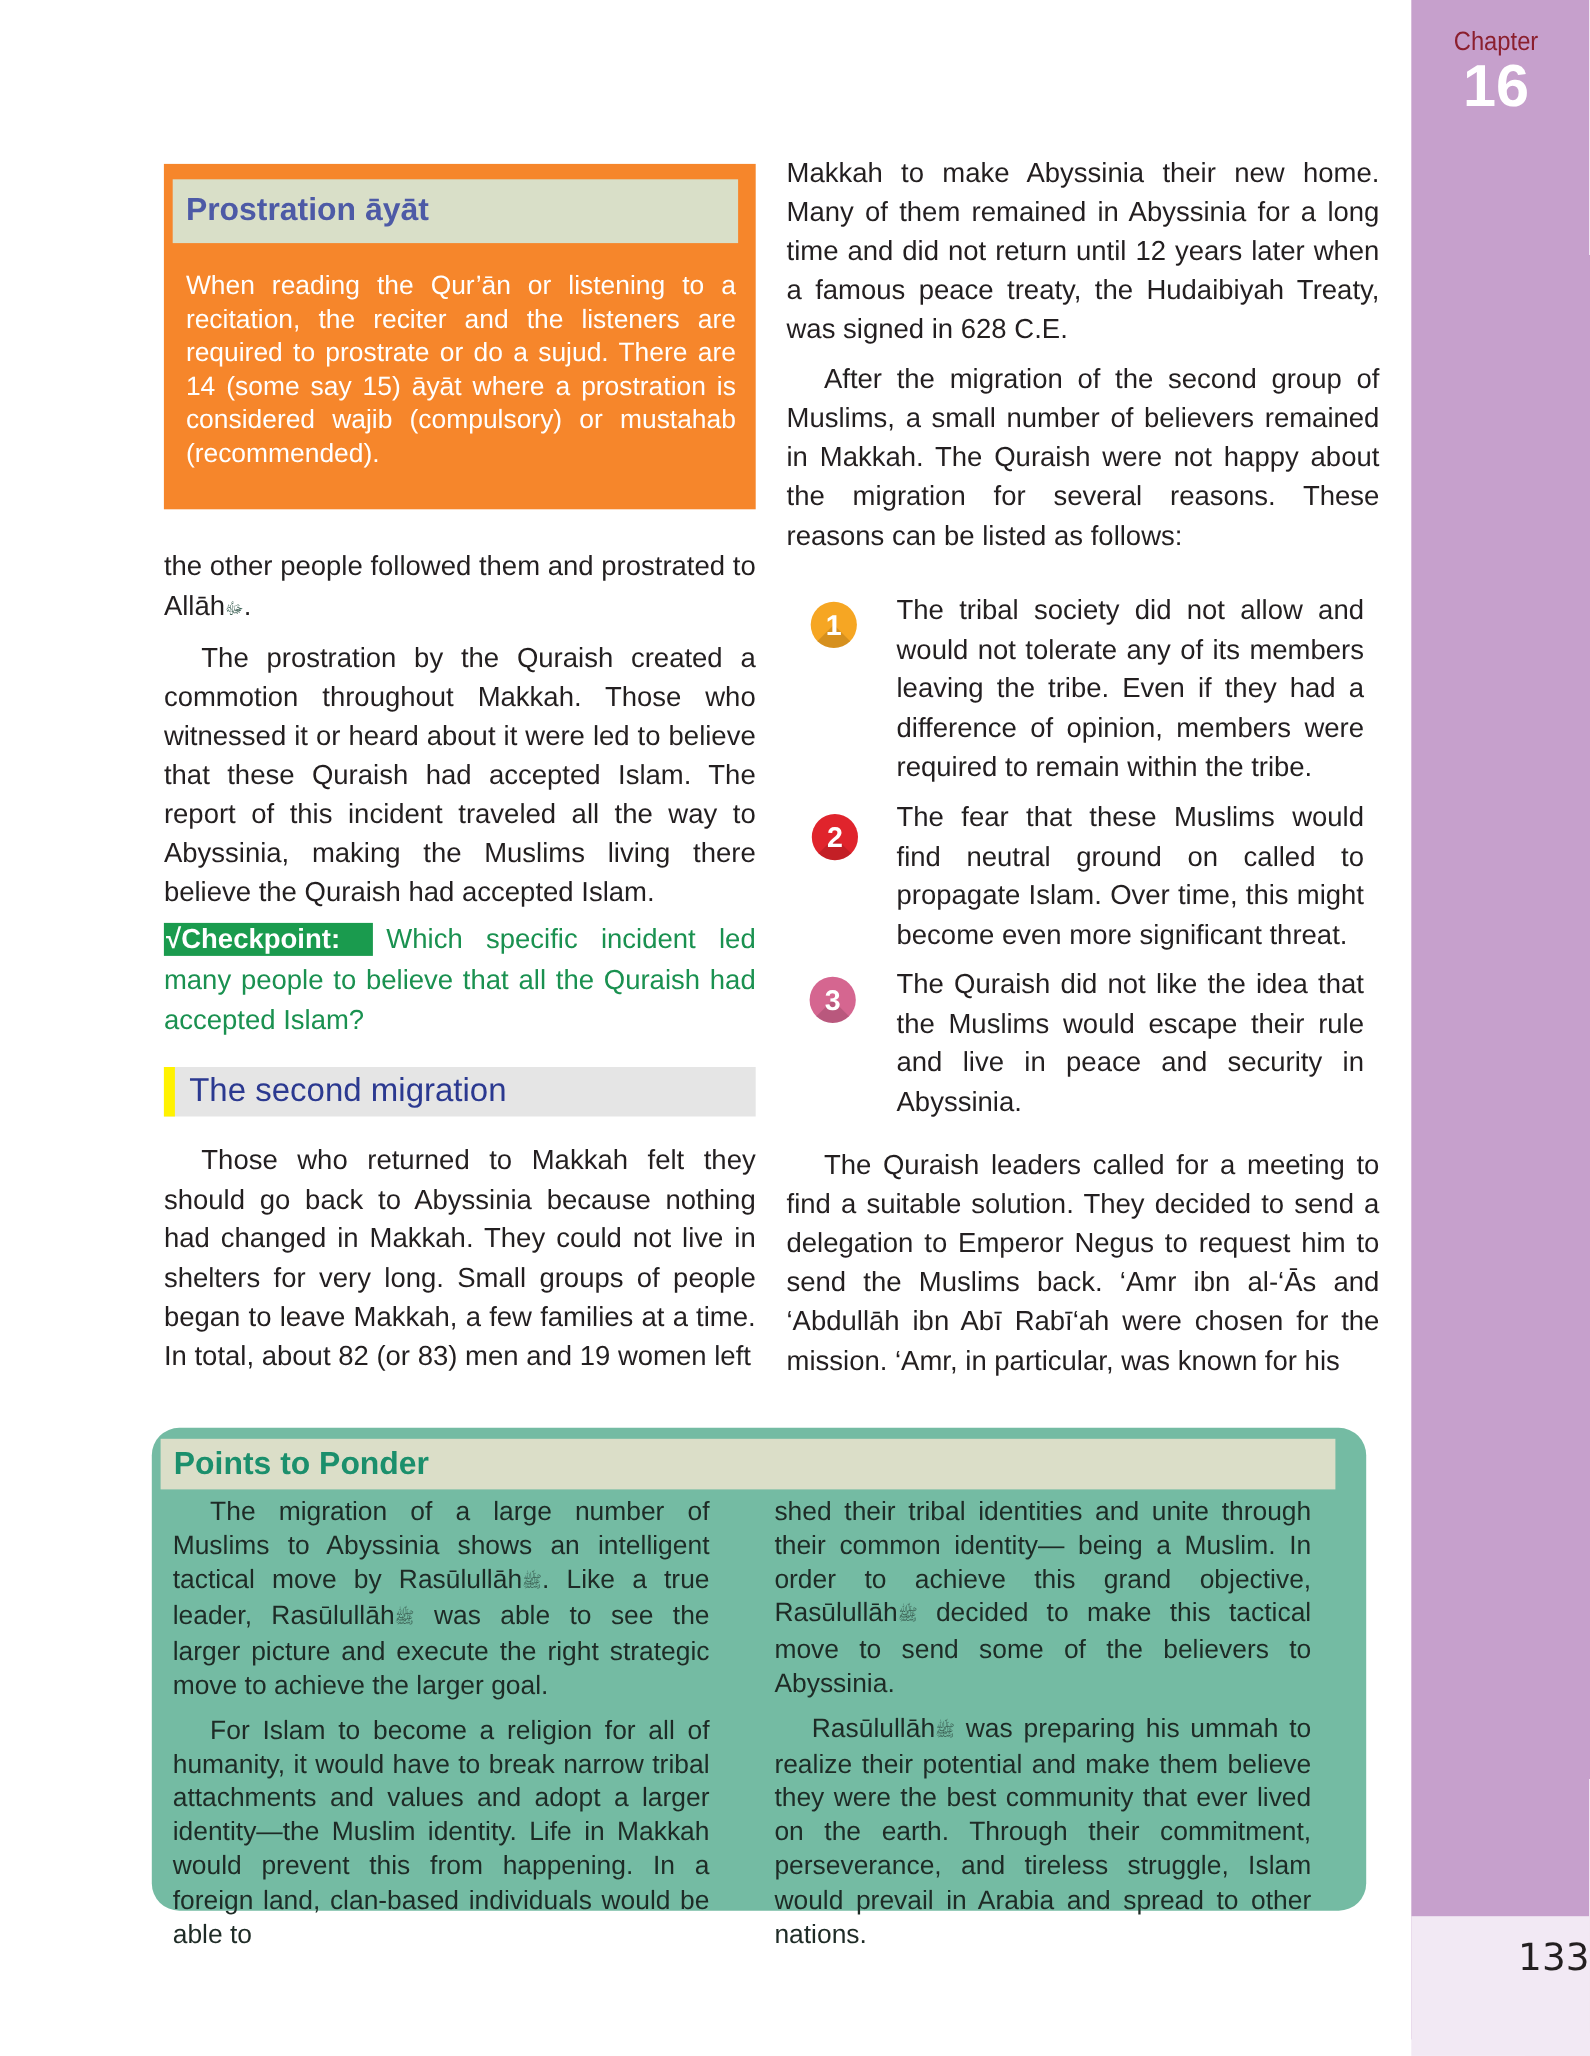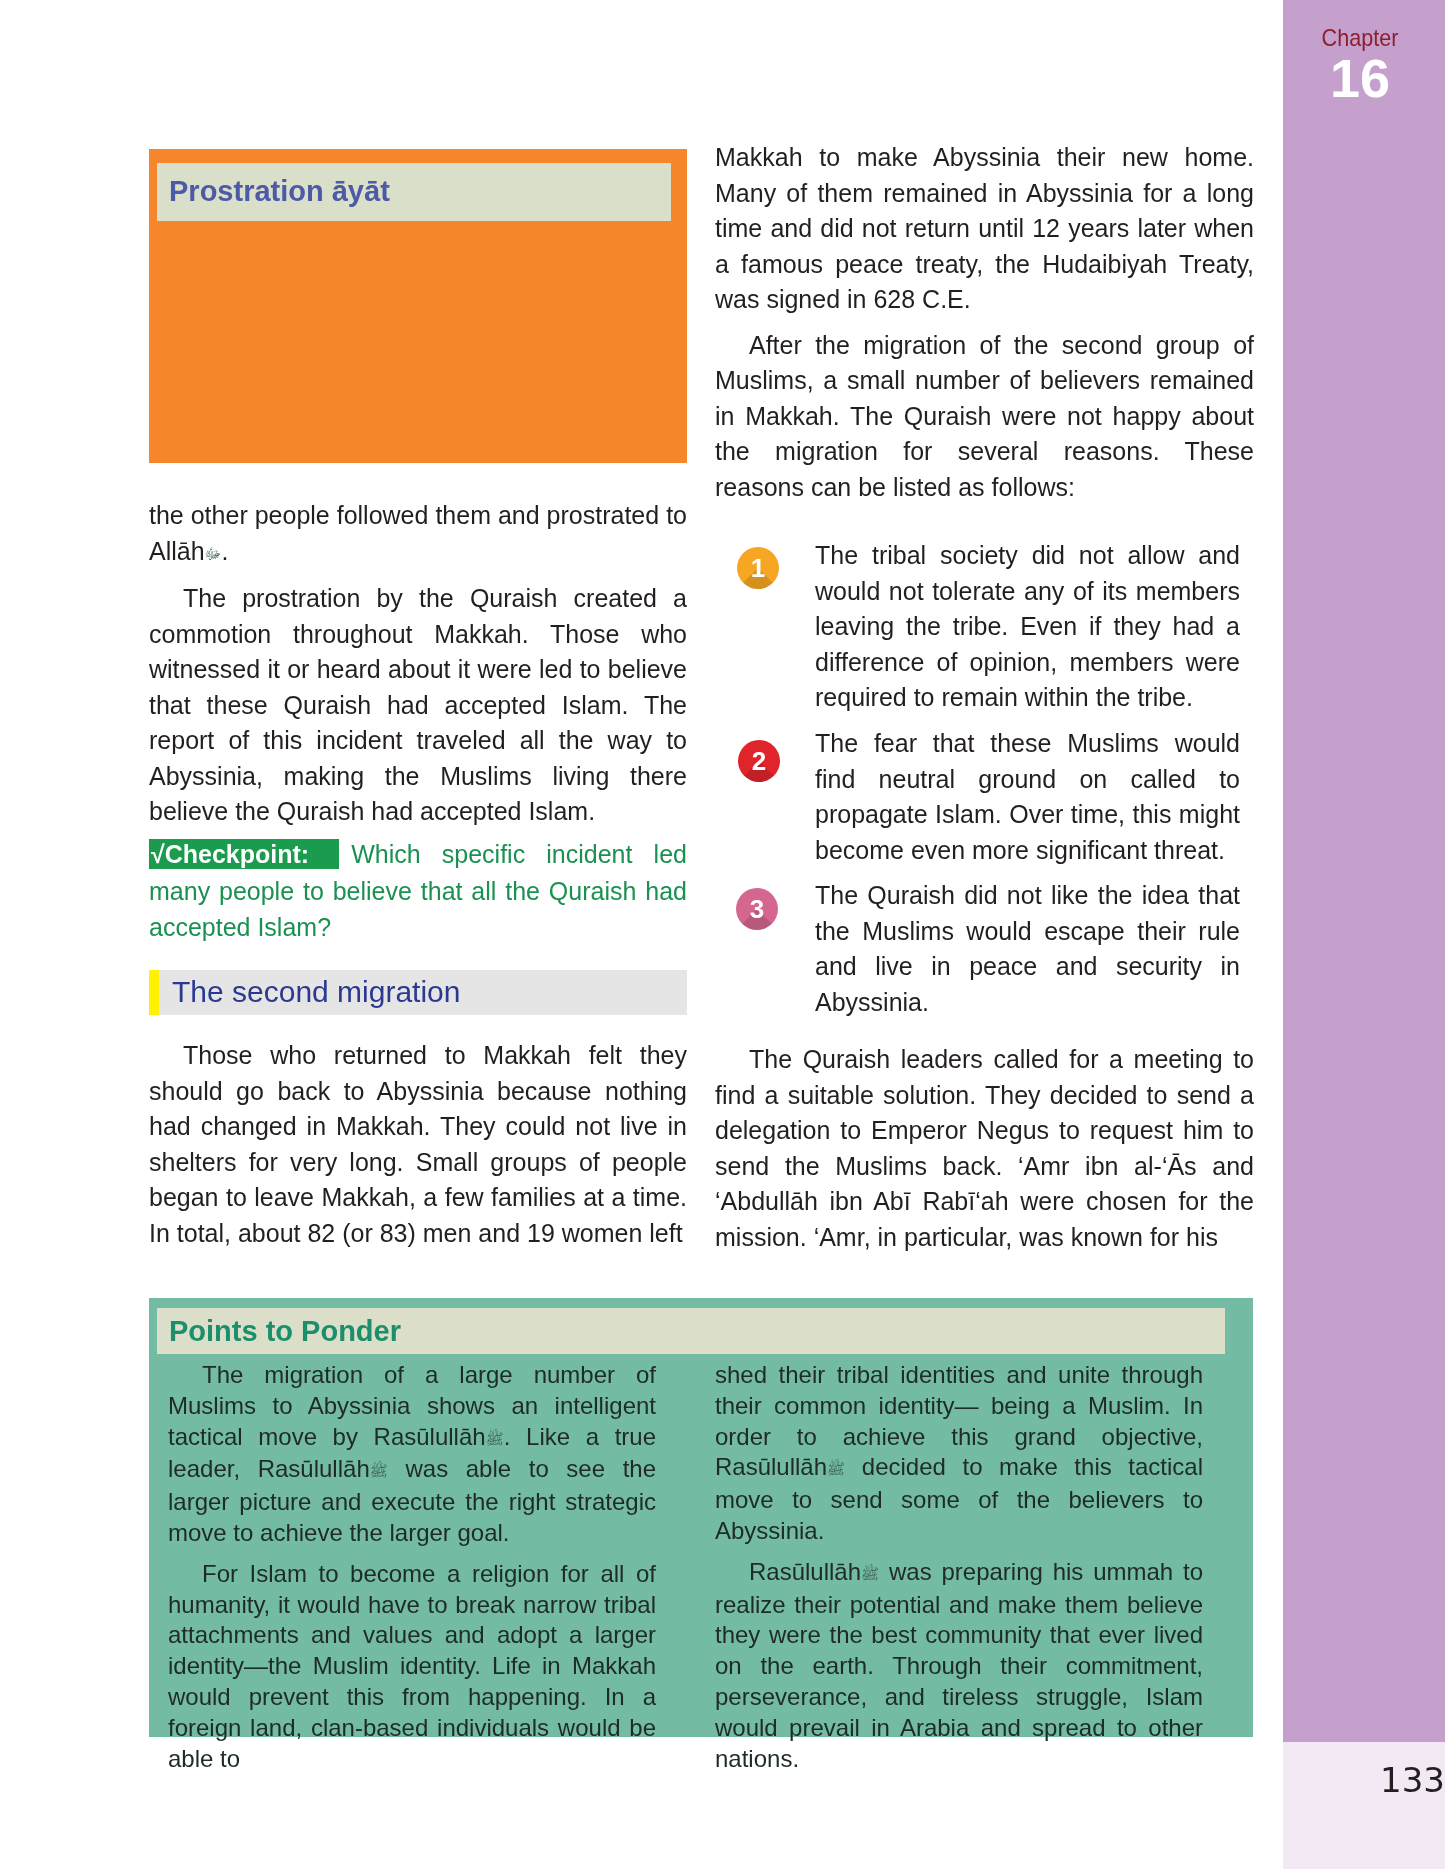--- a/index.html
+++ b/index.html
@@ -82,22 +82,23 @@
   .badge span { position:relative; z-index:2; }
   .badge::after {
     content:""; position:absolute; left:21px; top:21px; width:40px; height:40px;
     background:rgba(0,0,0,0.13); transform:rotate(45deg); transform-origin:0 0;
   }
   .b1 { background:#f6a623; left:737px; top:547px; }
   .b2 { background:#e0242c; left:738px; top:740px; }
   .b3 { background:#d56690; left:736px; top:888px; }
 
   .ponder-box {
-    position:absolute; left:149px; top:1298px; width:1104px; height:439px;
+    position:absolute; left:138px; top:1298px; width:1104px; height:439px;
     background:#74bba3;
+    border-radius:25px;
   }
   .ponder-title-bar {
     position:absolute; left:8px; top:10px; width:1068px; height:46px;
     background:#dbdec8;
   }
   .ponder-title {
     position:absolute; left:12px; top:4px; font-size:29px; font-weight:bold; color:#1b8f6c; line-height:38px;
   }
   .ponder-col {
     position:absolute; font-size:24px; line-height:30.8px; text-align:justify; color:#1e2b26;
@@ -116,20 +117,21 @@
   <div class="chapter-number">16</div>
 </div>
 <div class="page-number-box">
   <div class="page-number">133</div>
 </div>
 
 <div class="note-box">
   <div class="note-title-bar">
     <div class="note-title">Prostration āyāt</div>
   </div>
+  <div class="note-body">When reading the Qur’ān or listening to a recitation, the reciter and the listeners are required to prostrate or do a sujud. There are 14 (some say 15) āyāt where a prostration is considered wajib (compulsory) or mustahab (recommended).</div>
 </div>
 
 <div class="col left-col" style="top:498px;">
   <p><span>the other people followed them and prostrated to Allāh</span><span class="pbuh">ﷻ</span><span>.</span></p>
   <p class="indent" style="margin-top:10px;">The prostration by the Quraish created a commotion throughout Makkah. Those who witnessed it or heard about it were led to believe that these Quraish had accepted Islam. The report of this incident traveled all the way to Abyssinia, making the Muslims living there believe the Quraish had accepted Islam.</p>
 </div>
 
 <div class="checkpoint">
   <span class="checkpoint-badge">√Checkpoint:</span><span>Which specific incident led many people to believe that all the Quraish had accepted Islam?</span>
 </div>

